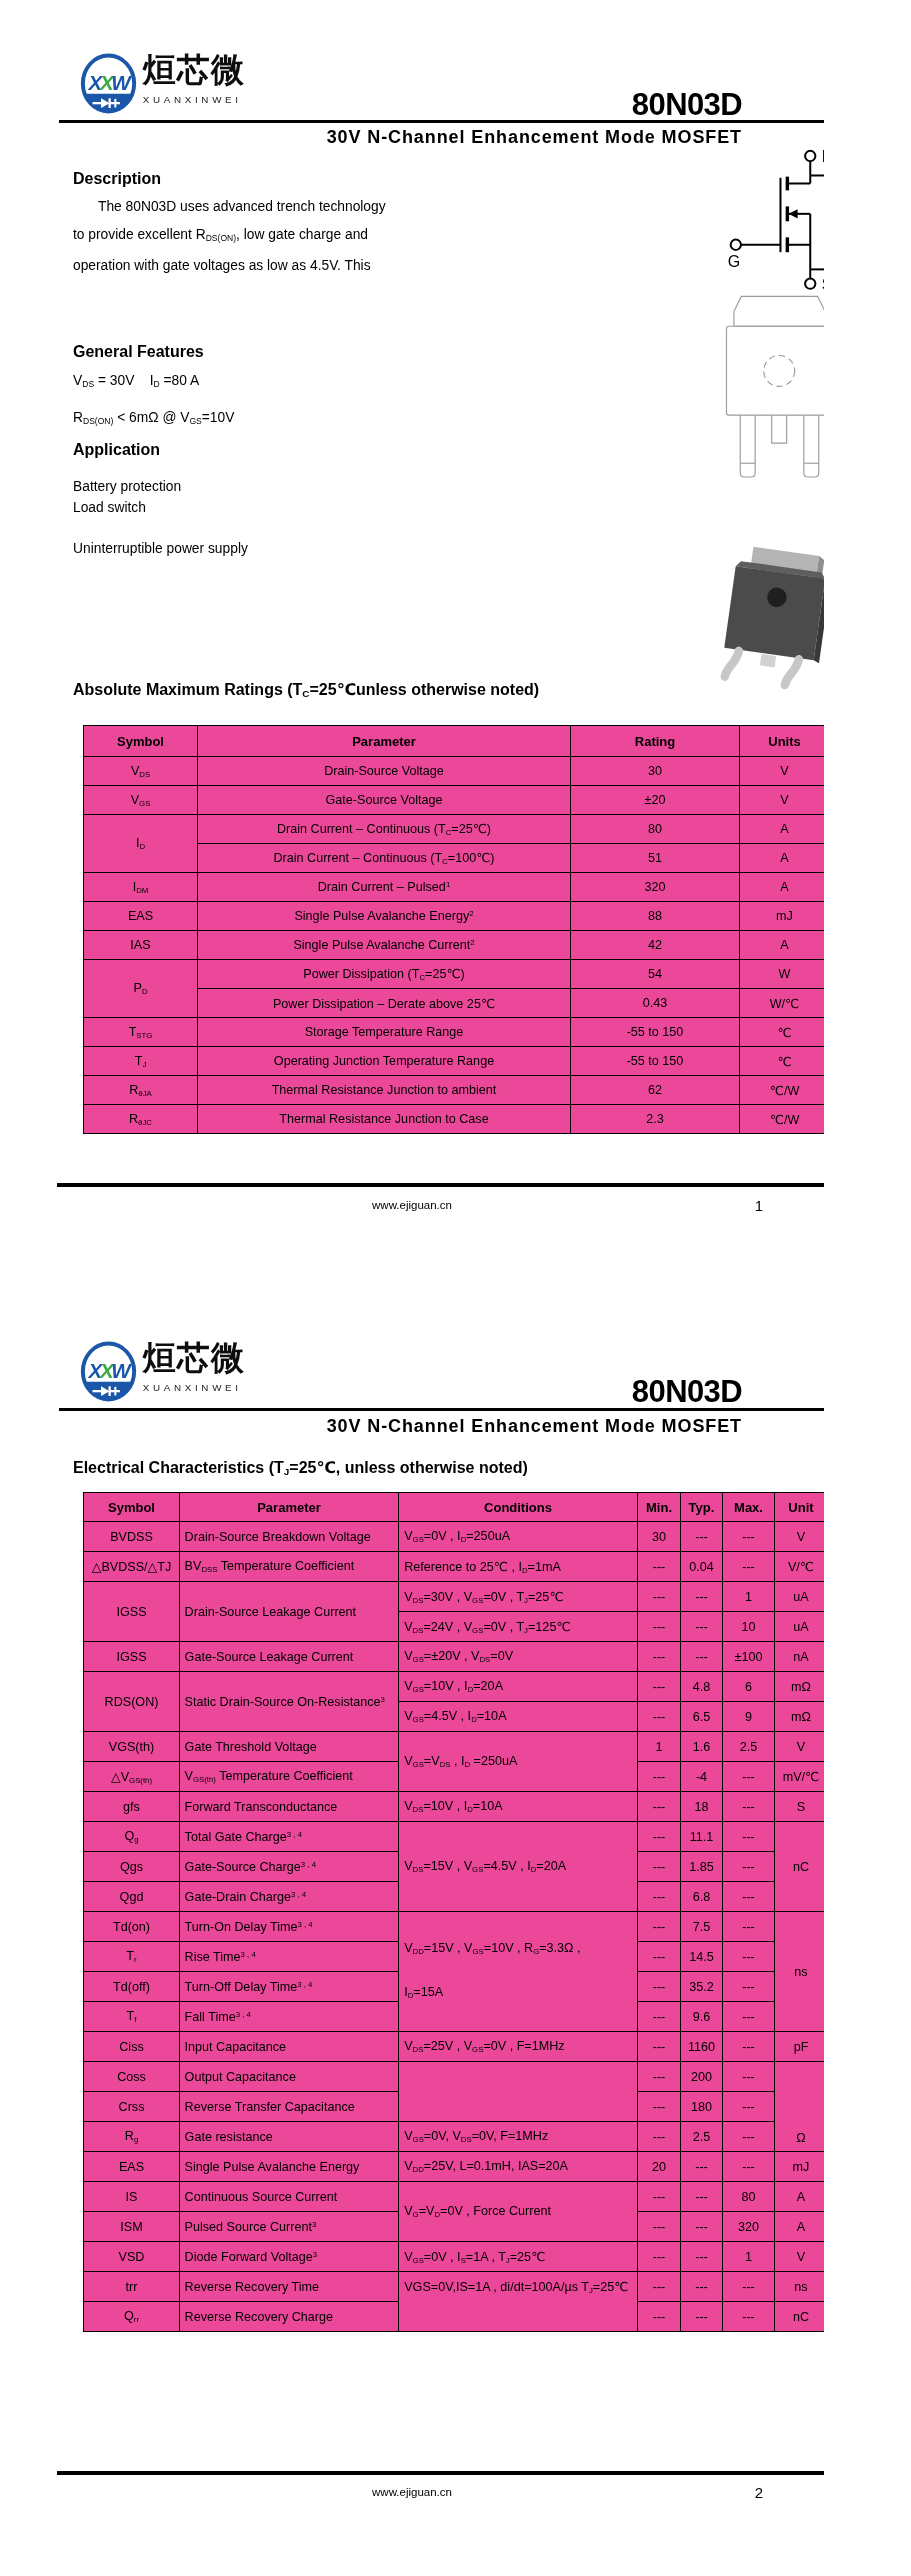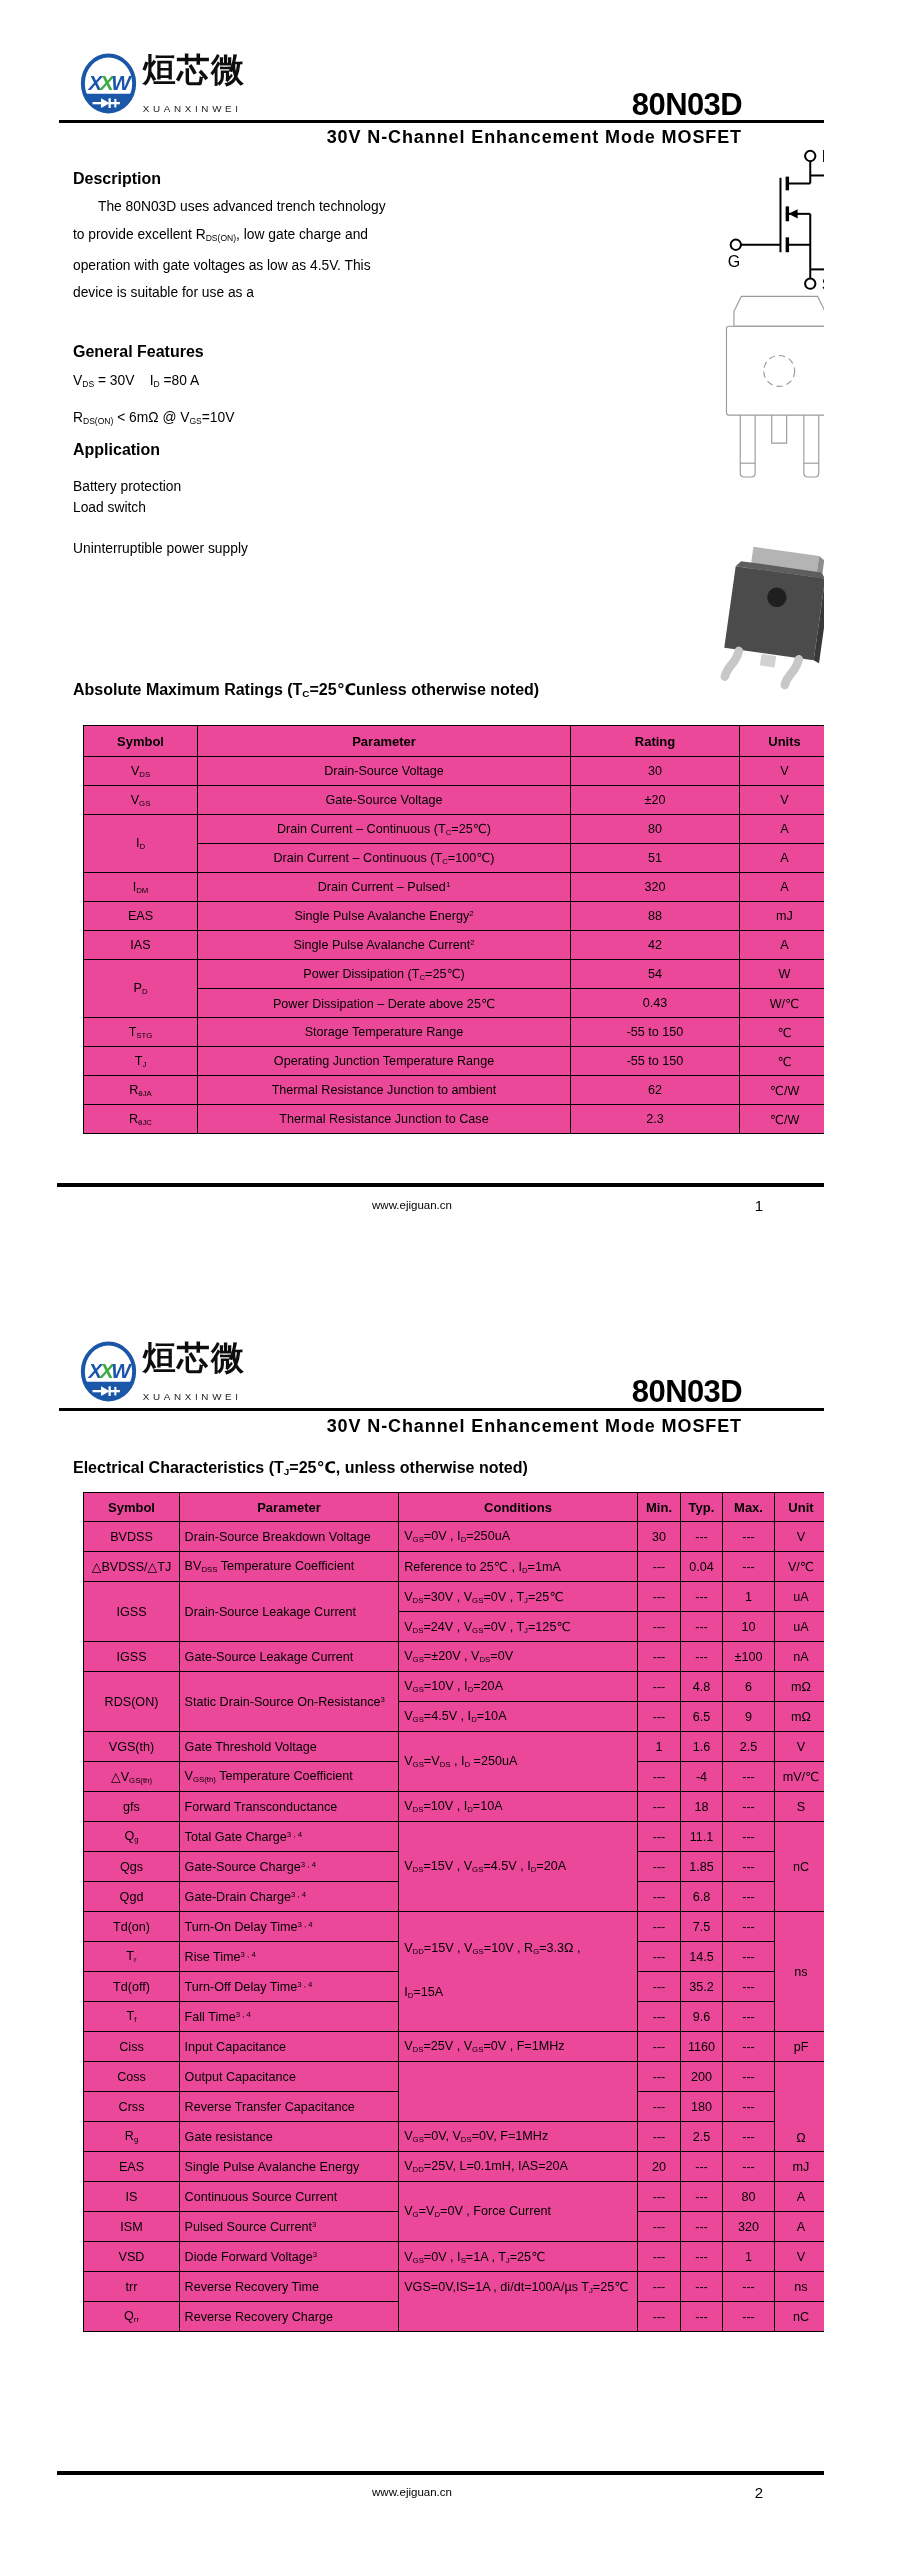--- a/index.html
+++ b/index.html
@@ -7,21 +7,21 @@
        font-family:"Liberation Sans","DejaVu Sans",sans-serif;}
   .abs{position:absolute;}
   .page{position:absolute;left:0;width:824px;height:1288px;overflow:hidden;}
   sub{font-size:62%;vertical-align:-0.22em;}
   sup{font-size:62%;vertical-align:0.5em;}
   .keepsp{white-space:pre-wrap;}
 
   
   .logo{display:flex;align-items:flex-start;}
   .logo-zh{font-size:33px;font-weight:bold;line-height:34px;letter-spacing:1.1px;color:#0d0d0d;}
-  .logo-en{font-size:9.8px;letter-spacing:3.7px;color:#222;margin-top:16px;}
+  .logo-en{font-size:9.8px;letter-spacing:3.7px;color:#222;margin-top:7px;}
   .part-no{font-size:31px;font-weight:bold;letter-spacing:-0.6px;text-align:left;}
   .rule{background:#000;height:3.4px;}
   .subtitle{font-size:18px;font-weight:bold;letter-spacing:0.9px;text-align:right;}
 
   .sec-h{font-size:16px;font-weight:bold;}
   .body-t{font-size:13.8px;line-height:27.5px;}
   .desc p{margin:0;}
   .indent{text-indent:25px;}
 
   
@@ -73,21 +73,20 @@
 
   <div class="abs part-no" style="right:82px;top:87px;">80N03D</div>
   <div class="abs rule" style="left:59px;top:120px;width:771px;"></div>
   <div class="abs subtitle" style="right:82px;top:127px;width:516px;">30V N-Channel Enhancement Mode MOSFET</div>
 
   <div class="abs sec-h" style="left:73px;top:170px;">Description</div>
   <div class="abs body-t desc" style="left:73px;top:193px;width:390px;">
     <p class="indent">The 80N03D uses advanced trench technology</p>
     <p>to provide excellent R<sub>DS(ON)</sub>, low gate charge and</p>
     <p>operation with gate voltages as low as 4.5V. This</p>
-    <p>device is suitable for use as a</p>
   </div>
 
   <div class="abs sec-h" style="left:73px;top:343px;">General Features</div>
   <div class="abs body-t keepsp" style="left:73px;top:367px;">V<sub>DS</sub> = 30V    I<sub>D</sub> =80 A</div>
   <div class="abs body-t" style="left:73px;top:404px;">R<sub>DS(ON)</sub> &lt; 6mΩ @ V<sub>GS</sub>=10V</div>
 
   <div class="abs sec-h" style="left:73px;top:441px;">Application</div>
   <div class="abs body-t" style="left:73px;top:473px;">Battery protection</div>
   <div class="abs body-t" style="left:73px;top:494px;">Load switch</div>
   <div class="abs body-t" style="left:73px;top:535px;">Uninterruptible power supply</div>

